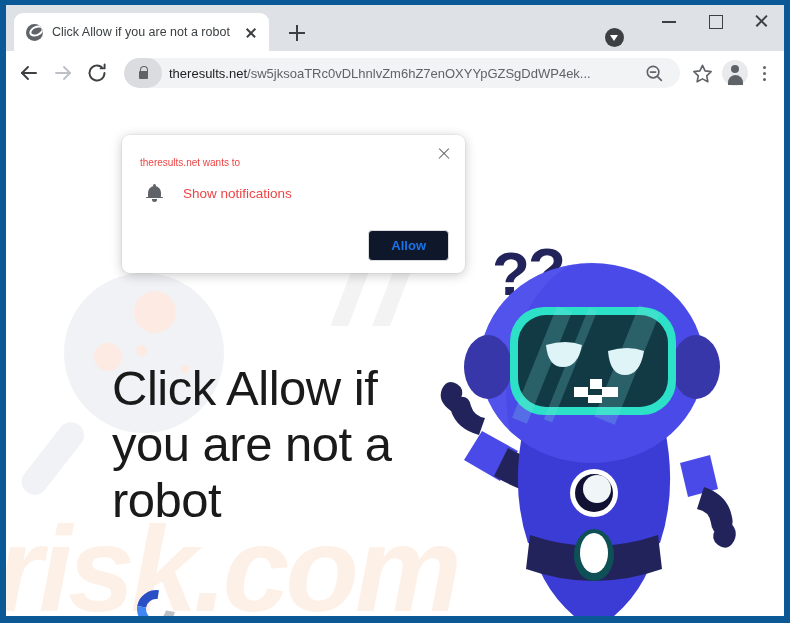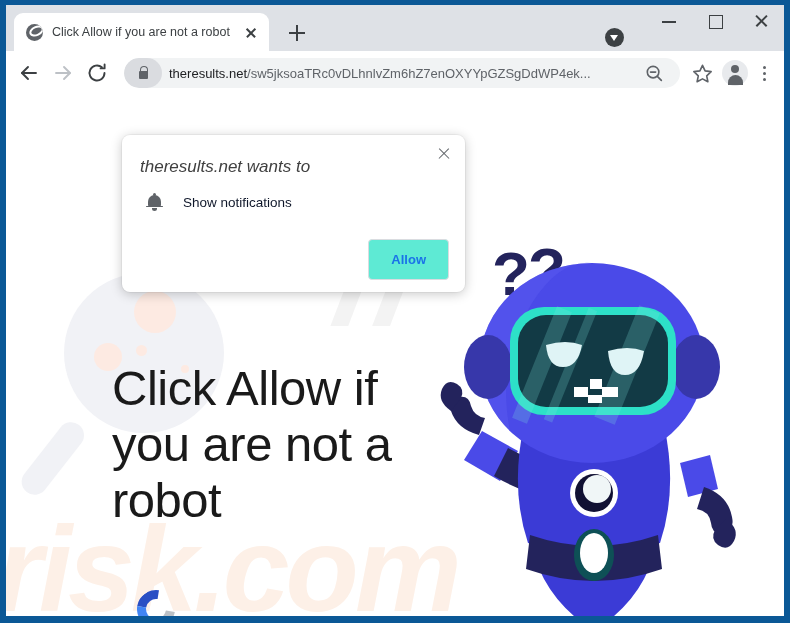--- a/index.html
+++ b/index.html
@@ -342,24 +342,23 @@
     position: absolute;
     left: 116px; top: 40px;
     width: 343px;
     background: #ffffff;
     border-radius: 8px;
     box-shadow: 0 2px 12px rgba(0,0,0,0.22), 0 0 0 1px rgba(0,0,0,0.04);
     z-index: 30;
     padding: 16px 16px 12px 16px;
   }
   #notif-title {
-    font-size: 17px;
-    color: #404040;
+    font-size: 10px;
+    color: #ef4444;
     padding: 6px 0 0 2px;
-    font-style: italic;
   }
   #notif-close {
     position: absolute;
     right: 10px; top: 8px;
     width: 22px; height: 22px;
     cursor: pointer;
   }
   #notif-close::before, #notif-close::after {
     content: "";
     position: absolute; left: 4px; top: 10.2px;
@@ -402,35 +401,35 @@
   }
   #bell-icon .top {
     position: absolute;
     left: 7px; top: 0px;
     width: 3px; height: 3px;
     border-radius: 50%;
     background: #5f6368;
   }
   #notif-permission-label {
     font-size: 13.5px;
-    color: #0f172a;
+    color: #ef4444;
     margin-left: 20px;
   }
 
   #notif-actions {
     display: flex; justify-content: flex-end;
     gap: 9px;
     margin-top: 28px;
   }
   .dlg-btn {
     min-width: 68px;
-    height: 41px;
+    height: 31px;
     border: 1px solid #dadce0;
     border-radius: 4px;
-    background: #5eead4;
+    background: #0f172a;
     color: #1a73e8;
     font-size: 13px;
     font-family: "Liberation Sans", sans-serif;
     font-weight: bold;
     cursor: pointer;
     padding: 0 22px;
   }
 </style>
 </head>
 <body>

